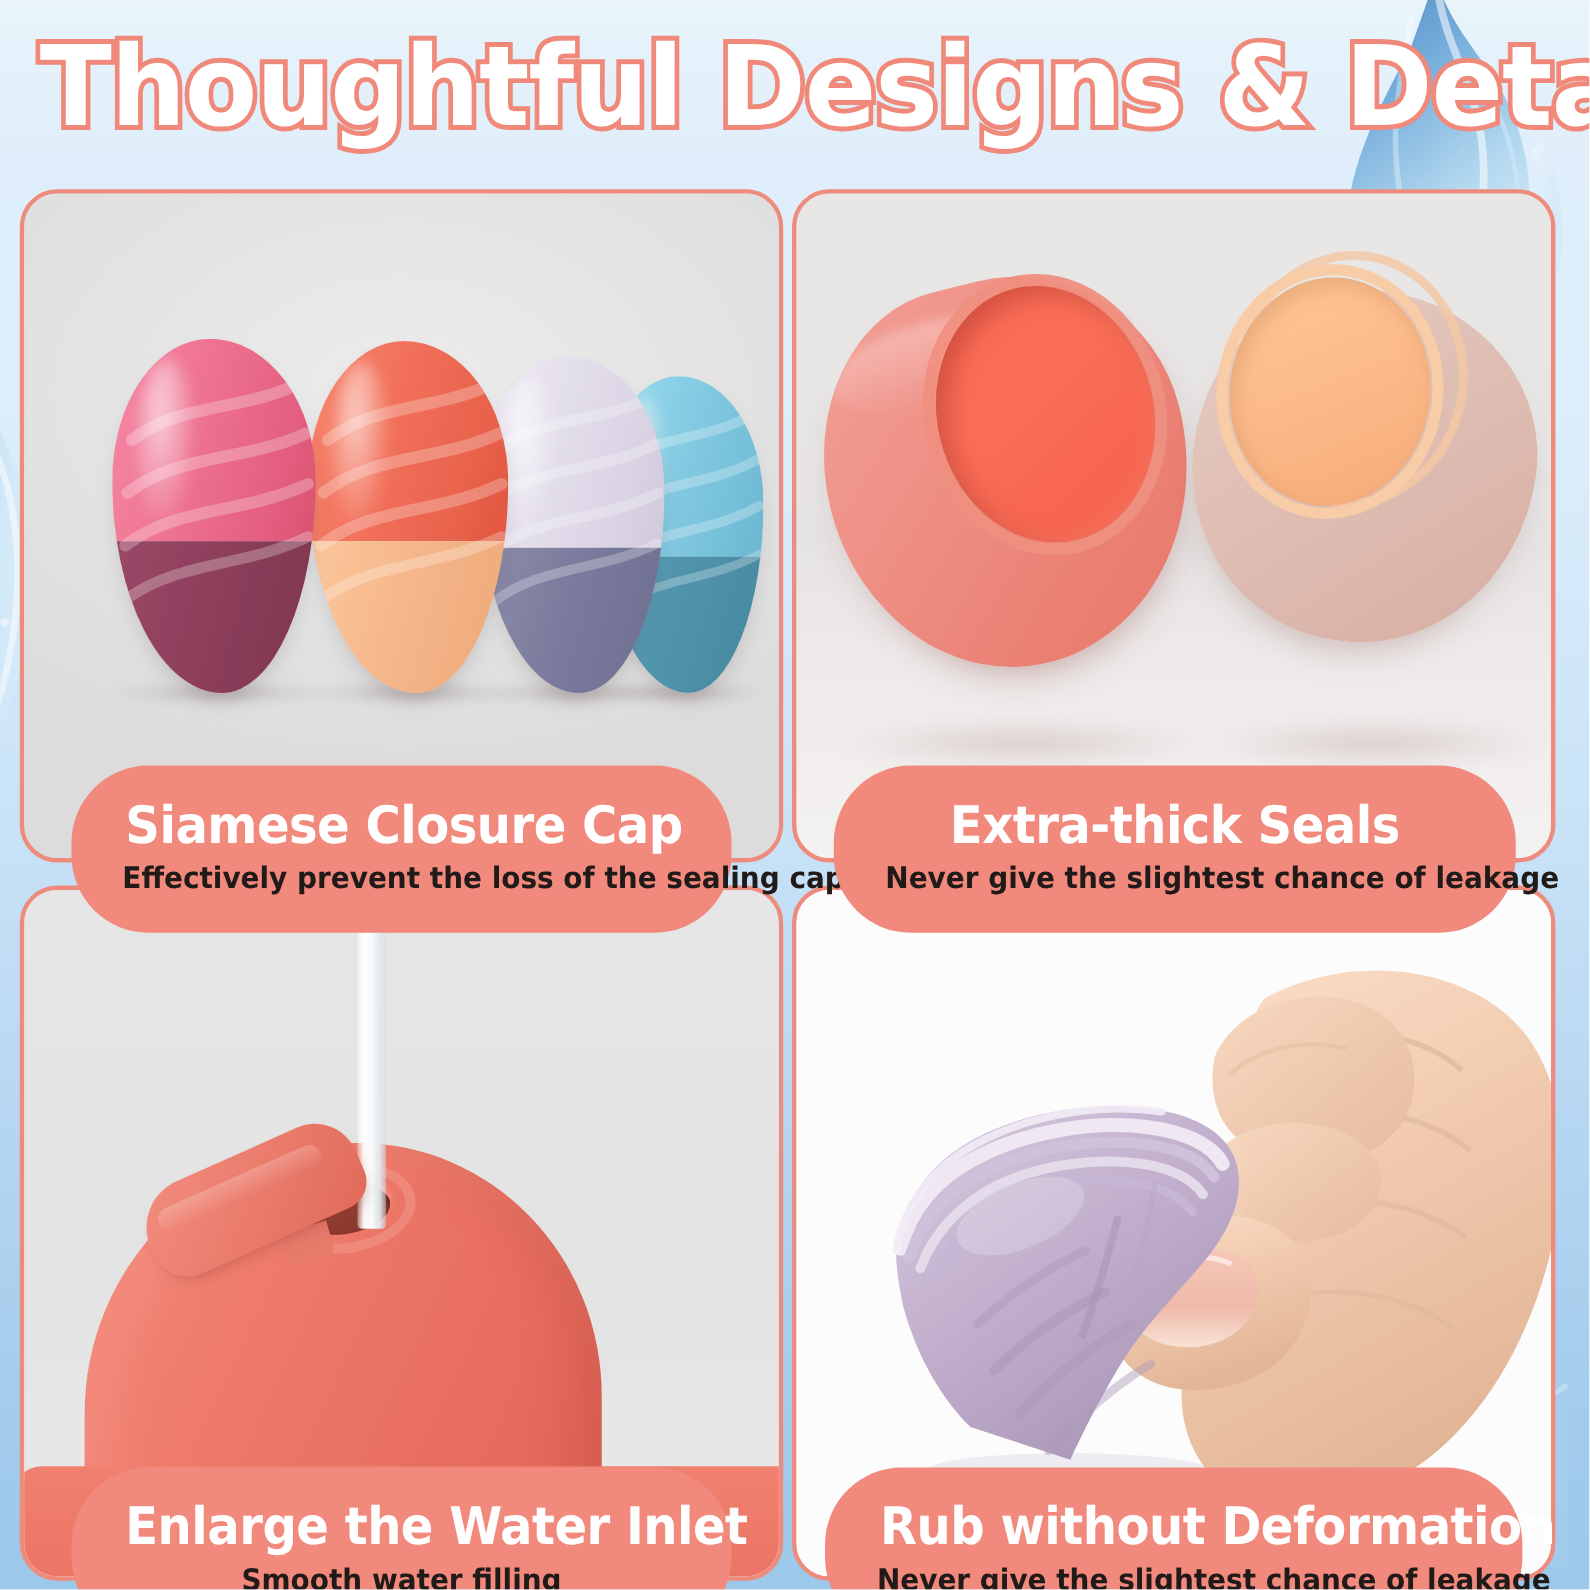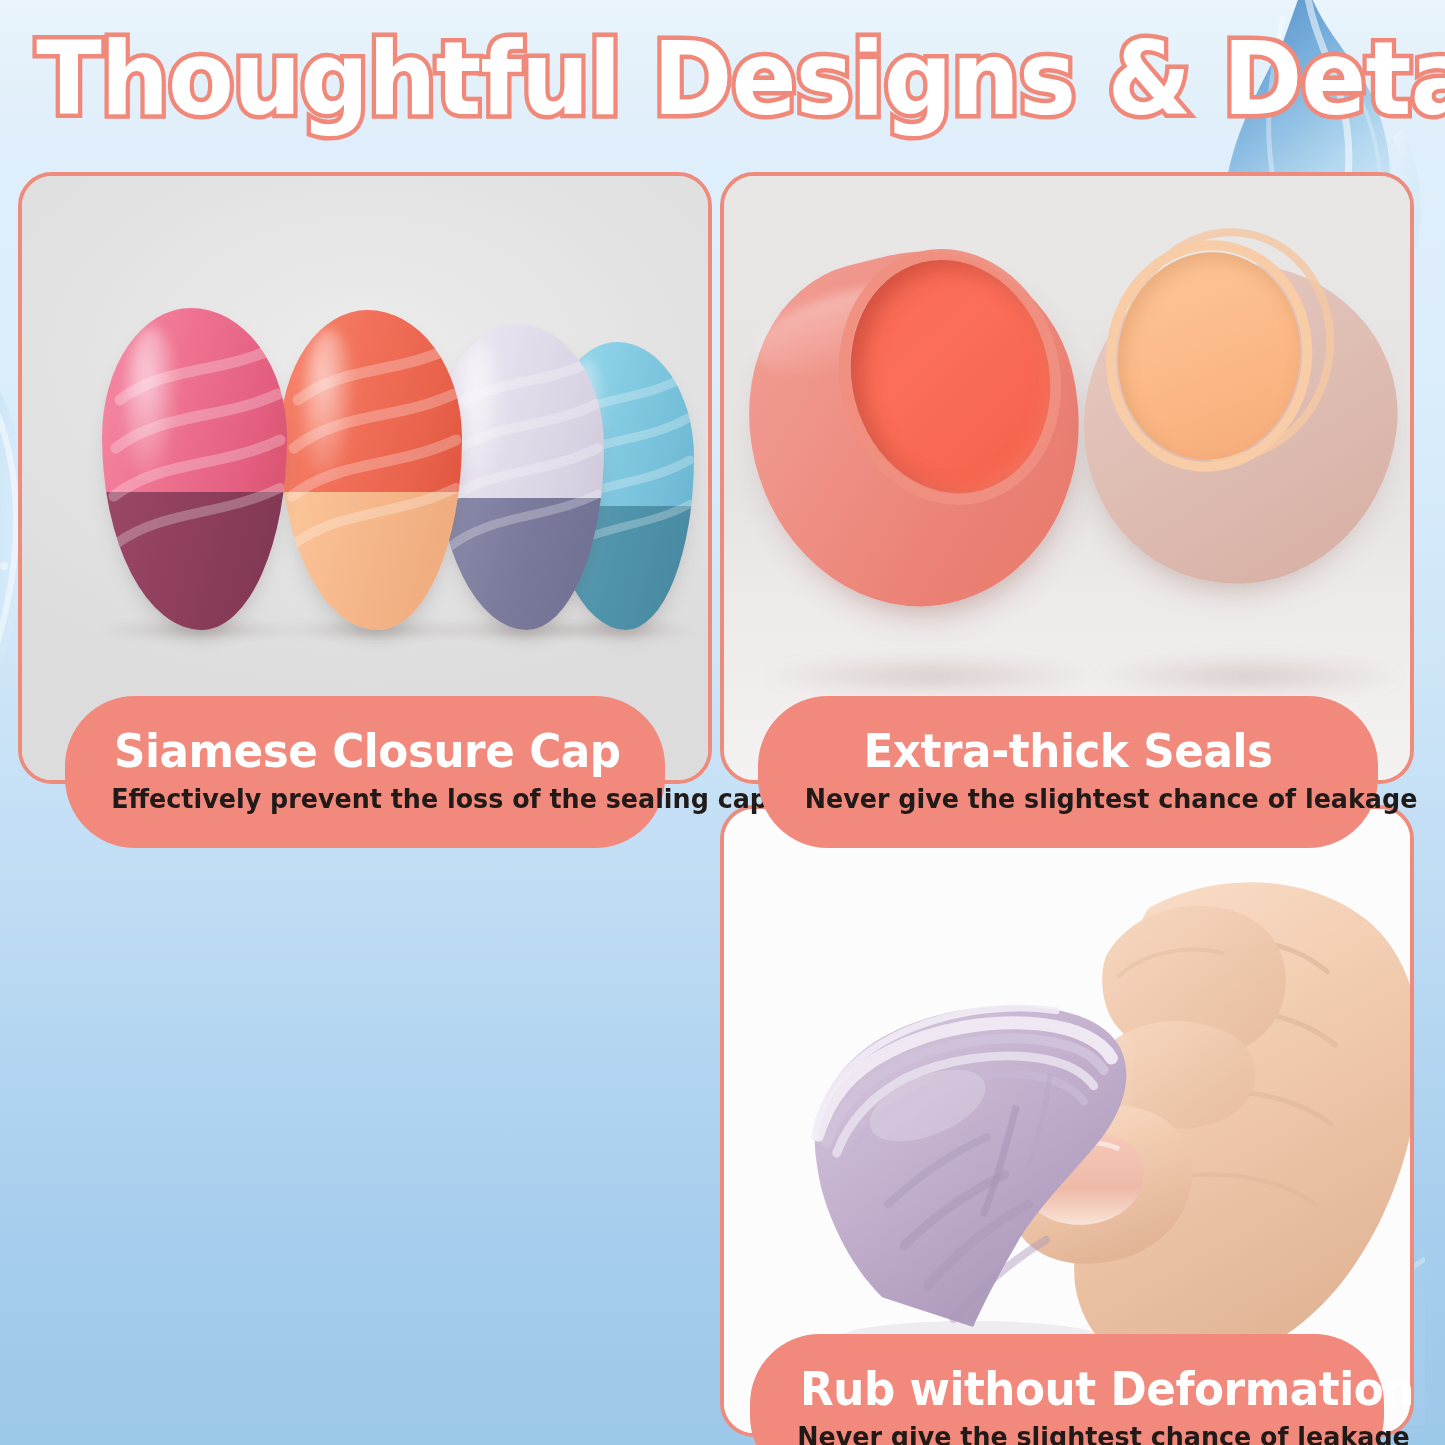--- a/index.html
+++ b/index.html
@@ -597,20 +597,40 @@
           </div>
         </div>
       </div>
 
       <div class="label-pill">
         <span class="label-title">Extra-thick Seals</span>
         <span class="label-sub">Never give the slightest chance of leakage</span>
       </div>
     </div>
 
+    <div class="cell col-a row-2">
+      <div class="panel">
+        <div class="photo">
+          <div id="inlet-scene">
+            <div id="inlet-bottle"></div>
+            <div id="inlet-hole"></div>
+            <div id="inlet-hole-rim"></div>
+            <div id="water-stream"></div>
+            <div id="inlet-flap-stem"></div>
+            <div id="inlet-flap"></div>
+            <div id="inlet-body-bottom"></div>
+          </div>
+        </div>
+      </div>
+
+      <div class="label-pill">
+        <span class="label-title">Enlarge the Water Inlet</span>
+        <span class="label-sub">Smooth water filling</span>
+      </div>
+    </div>
 
     <div class="cell col-b row-2">
       <div class="panel bg-white">
         <div class="photo">
           <div id="hand-scene">
             <svg id="hand-group" viewBox="0 0 694 632" preserveAspectRatio="xMidYMid slice" xmlns="http://www.w3.org/2000/svg">
               <defs>
                 <linearGradient id="skin" x1="0" y1="0" x2="0.4" y2="1">
                   <stop offset="0%" stop-color="#fadfcb"></stop>
                   <stop offset="45%" stop-color="#f2ccb0"></stop>

